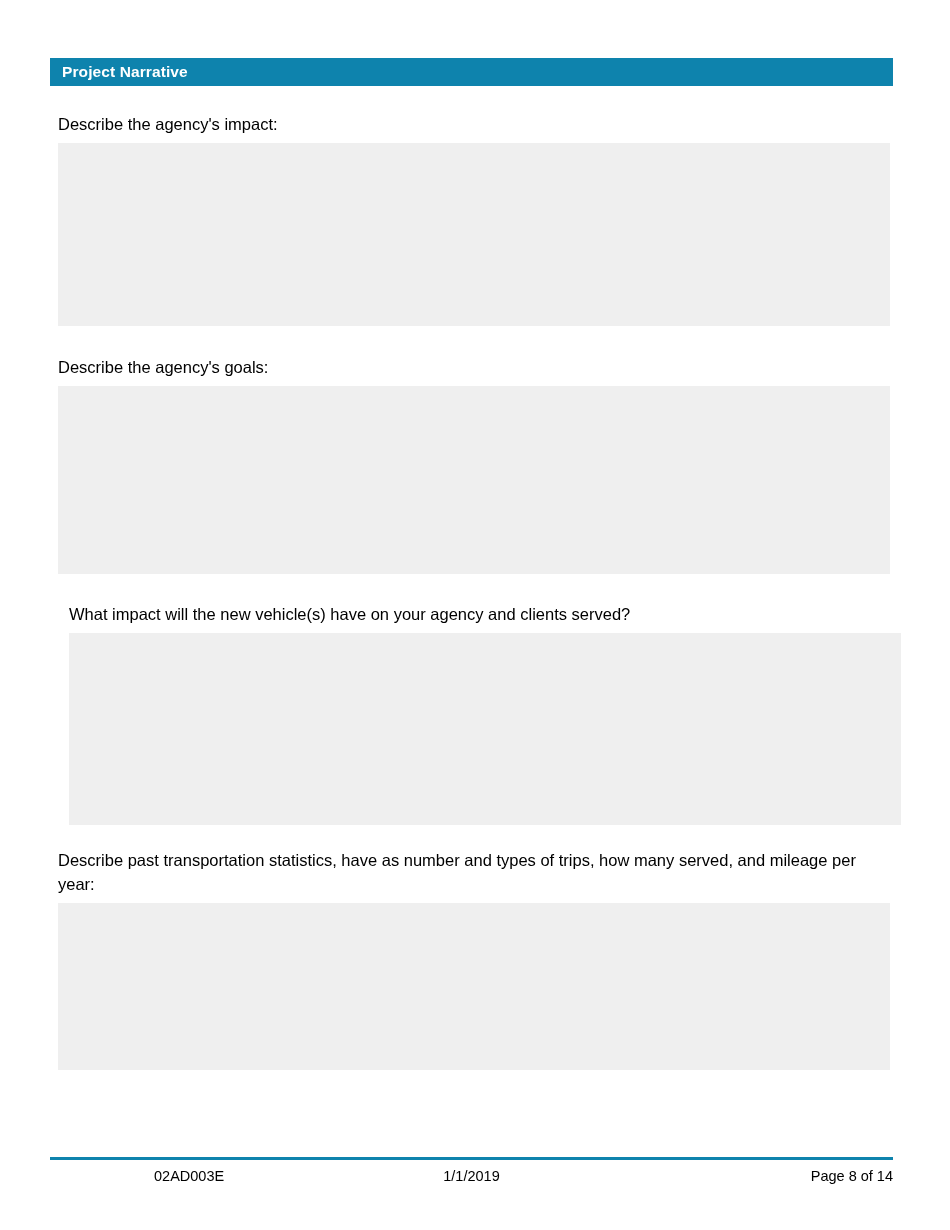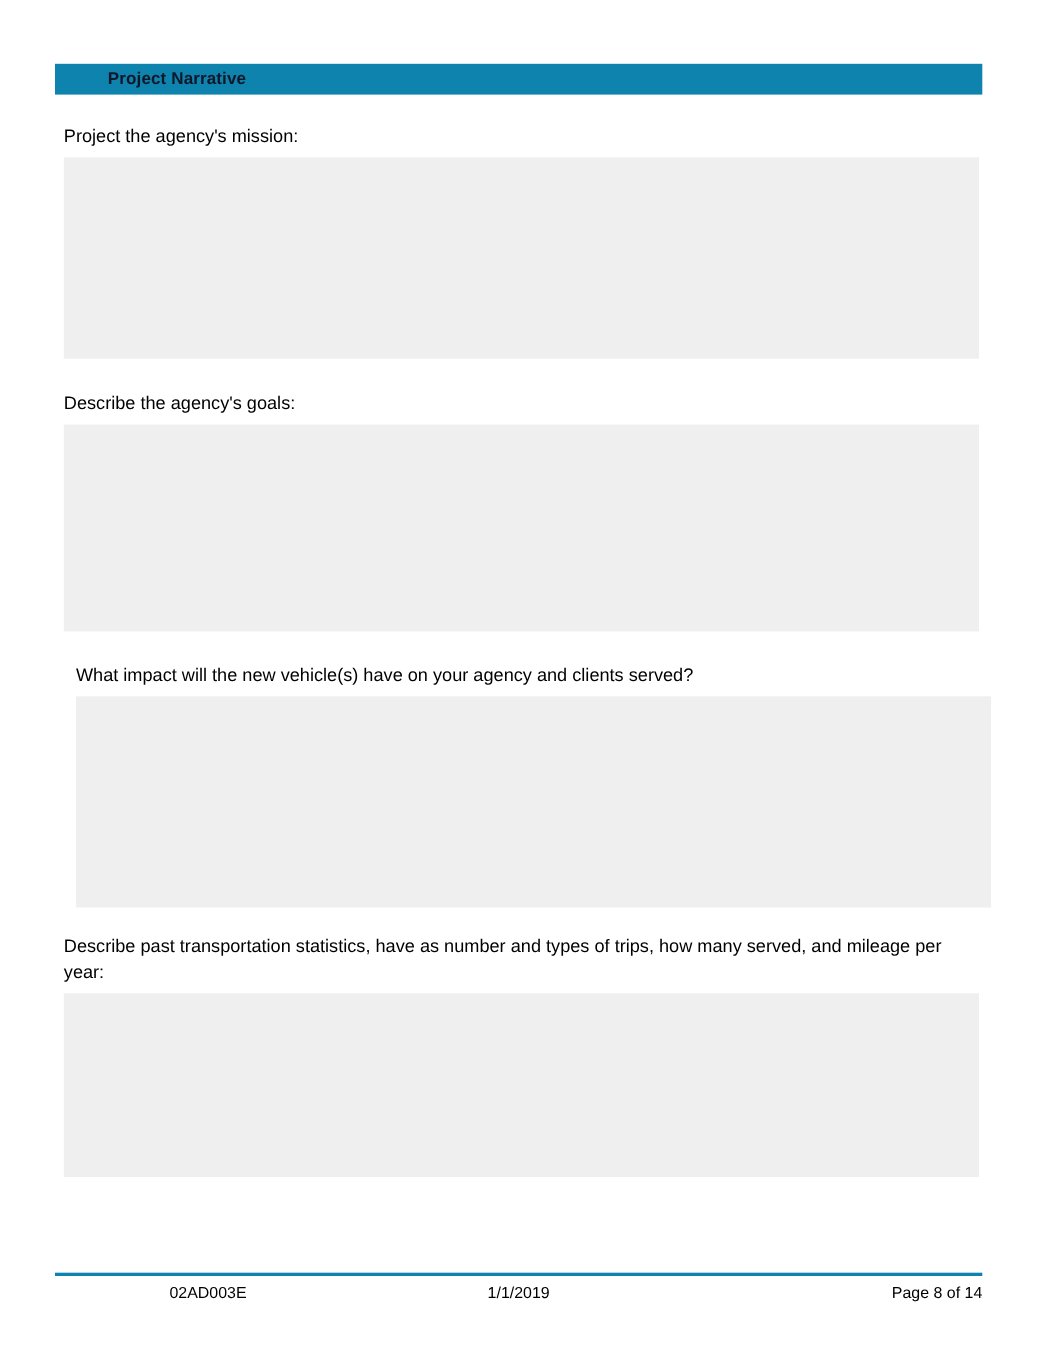--- a/index.html
+++ b/index.html
@@ -27,26 +27,25 @@
     position: absolute;
     left: 50px;
     top: 58px;
     width: 843px;
     height: 28px;
     background: #0e83ad;
     display: flex;
     align-items: center;
   }
   .section-bar-title {
-    color: #0f172a;
+    color: #ffffff;
     font-size: 15.5px;
     font-weight: bold;
     padding-left: 12px;
     letter-spacing: 0.1px;
-    margin-left: 36px;
   }
 
   
   .field-block {
     position: absolute;
     left: 58px;
     width: 832px;
   }
   .field-label {
     font-size: 16.5px;
@@ -101,21 +100,21 @@
 </head>
 <body>
 
 <div class="page">
 
   <div class="section-bar">
     <span class="section-bar-title">Project Narrative</span>
   </div>
 
   <div class="field-block" id="block-mission">
-    <div class="field-label">Project the agency's mission:</div>
+    <div class="field-label">Describe the agency's impact:</div>
     <div class="field-box"></div>
   </div>
 
   <div class="field-block" id="block-goals">
     <div class="field-label">Describe the agency's goals:</div>
     <div class="field-box"></div>
   </div>
 
   <div class="field-block" id="block-impact">
     <div class="field-label">What impact will the new vehicle(s) have on your agency and clients served?</div>

